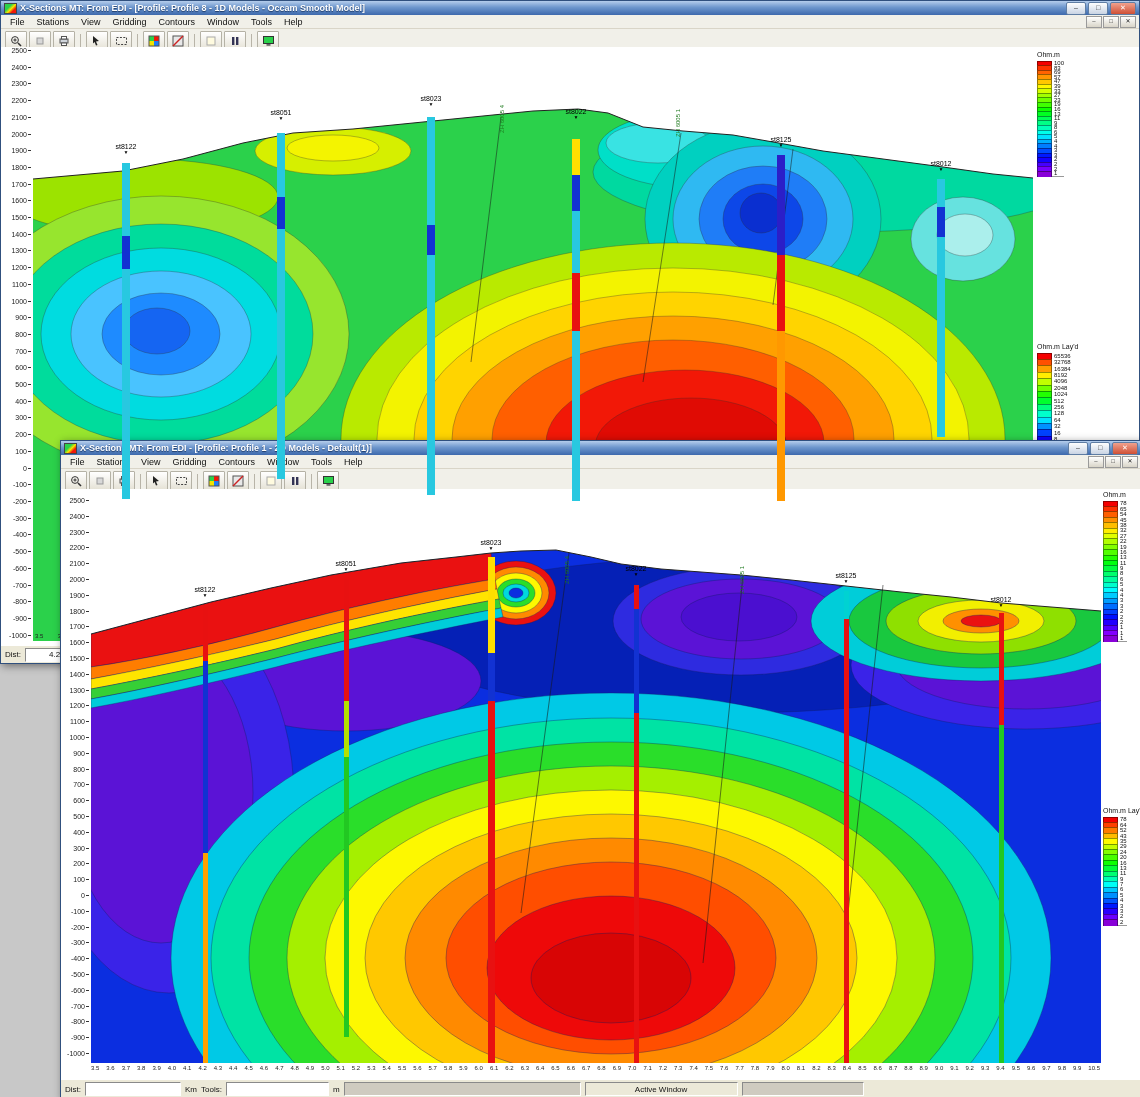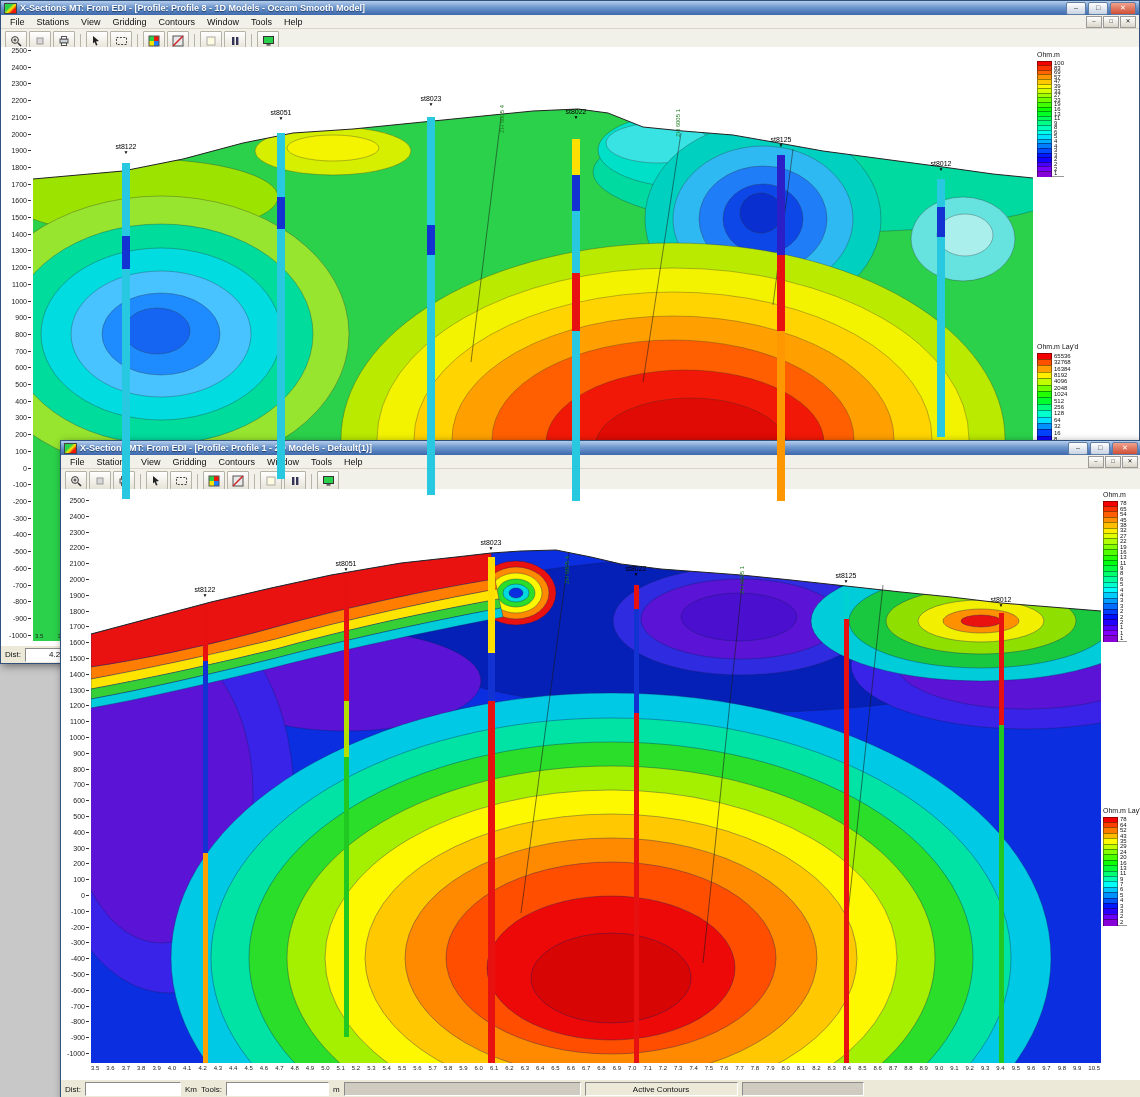--- a/index.html
+++ b/index.html
@@ -971,16 +971,16 @@
   </div>
 
   <div class="statusbar" style="height:18px">
     <span class="slabel">Dist:</span>
     <span class="sfield" style="width:88px"></span>
     <span class="slabel">Km</span>
     <span class="slabel">Tools:</span>
     <span class="sfield" style="width:95px"></span>
     <span class="slabel">m</span>
     <span class="sbarbox" style="width:235px"></span>
-    <span class="sfield" style="width:145px;background:#ece9d8;justify-content:center">Active Contours</span>
+    <span class="sfield" style="width:145px;background:#ece9d8;justify-content:center">Active Window</span>
     <span class="sbarbox" style="width:120px"></span>
   </div>
 </div>
 
 </body></html>

